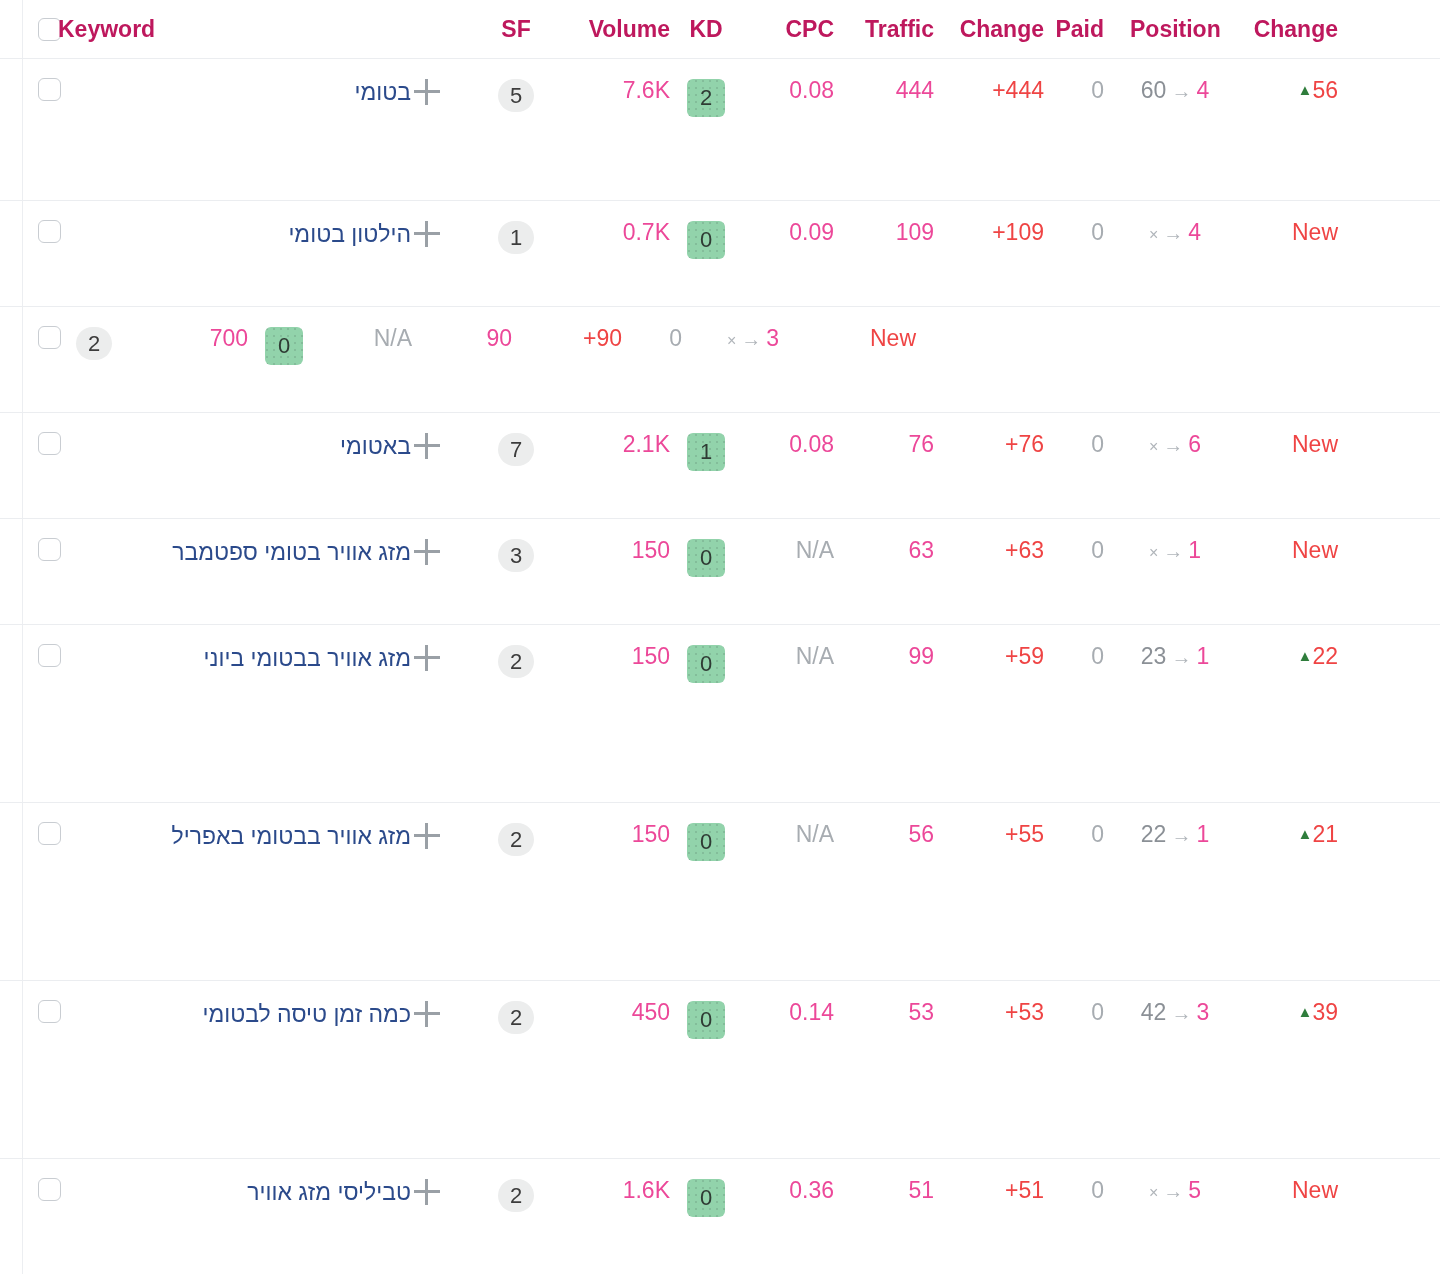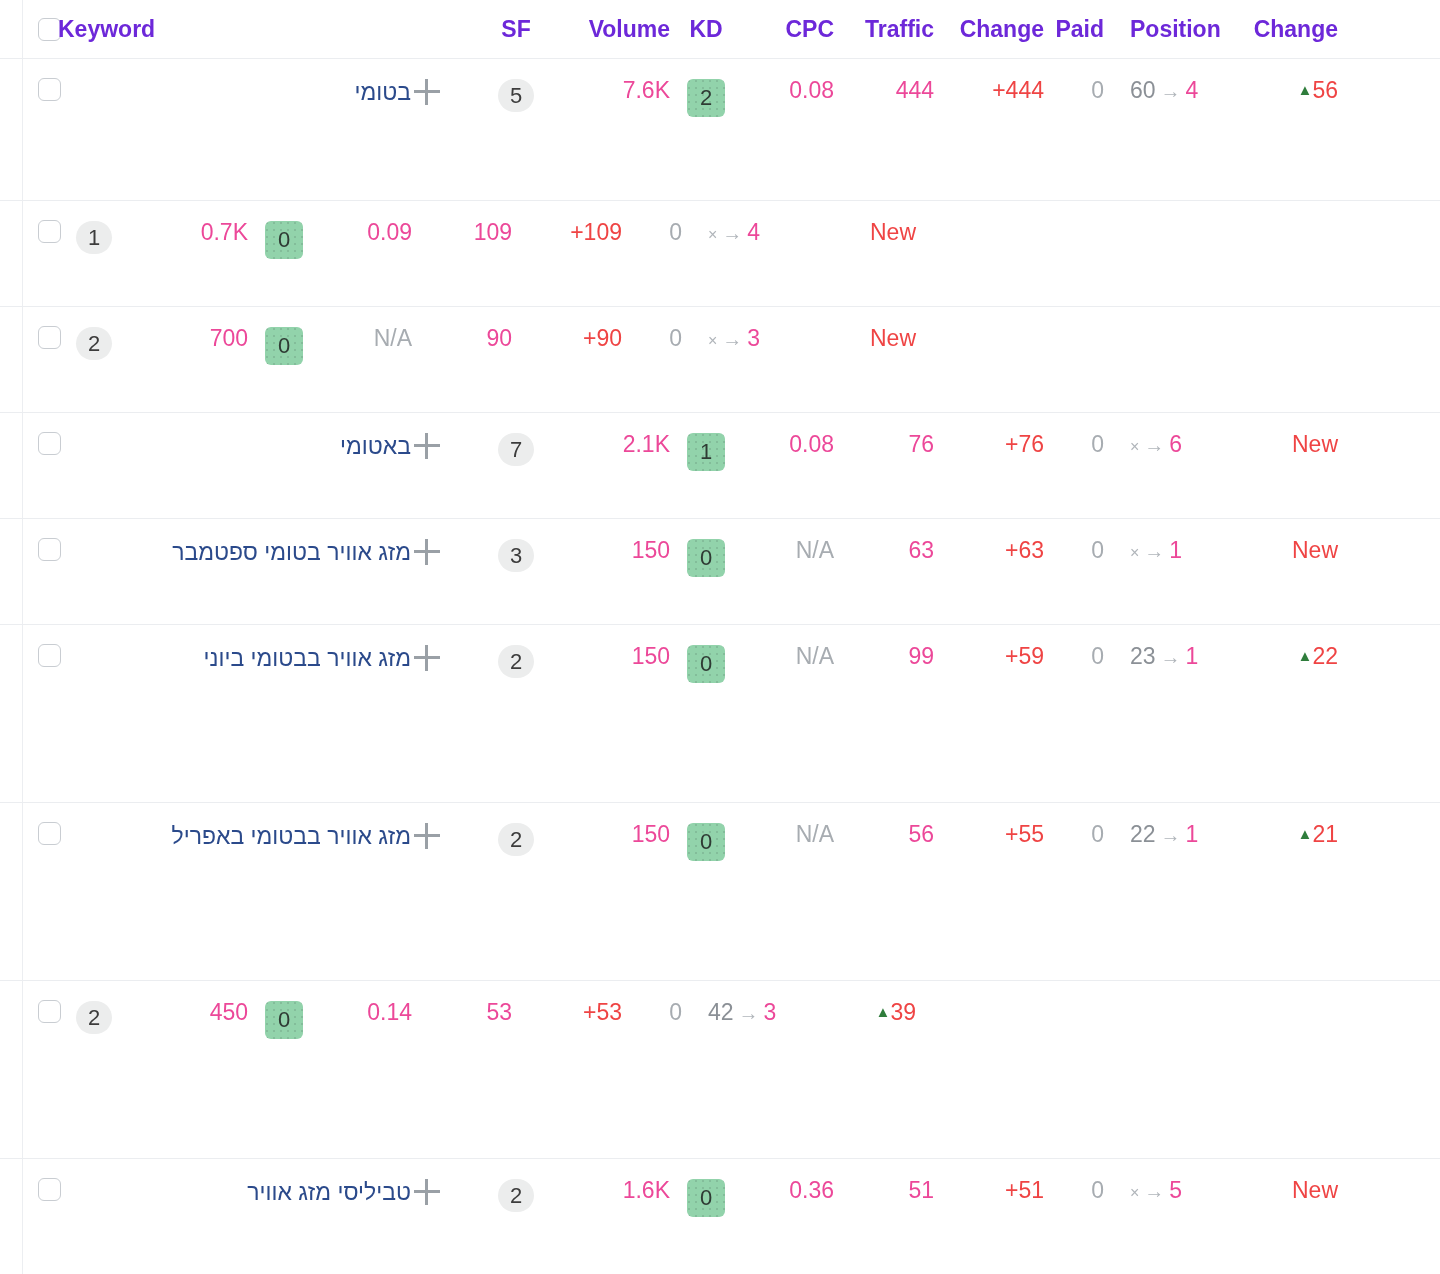--- a/index.html
+++ b/index.html
@@ -33,41 +33,41 @@
     align-items: flex-start;
     width: 1440px;
     border-top: 1px solid #ebedf0;
     position: relative;
   }
   .row.header {
     border-top: none;
     height: 58px;
     align-items: center;
   }
-  .row.header .cell { font-weight: bold; color: #6d28d9; font-size: 23px; }
+  .row.header .cell { font-weight: bold; color: #be185d; font-size: 23px; }
 
   .cell {
     font-size: 23px;
     padding-top: 20px;
     line-height: 1;
     white-space: nowrap;
   }
   .row.header .cell { padding-top: 0; }
 
   
   .c-check   { width: 58px;  padding-left: 38px; }
   .c-keyword { width: 422px; }
   .c-sf      { width: 72px;  text-align: center; }
   .c-volume  { width: 118px; text-align: right; }
   .c-kd      { width: 72px;  text-align: center; }
   .c-cpc     { width: 92px;  text-align: right; }
   .c-traffic { width: 100px; text-align: right; }
   .c-change  { width: 110px; text-align: right; }
   .c-paid    { width: 60px;  text-align: right; }
-  .c-pos     { width: 124px; text-align: left; padding-right: 8px; padding-left: 26px;}
+  .c-pos     { width: 124px; text-align: center; padding-right: 8px; padding-left: 26px;}
   .c-change2 { width: 118px; text-align: right; padding-right: 8px; }
 
   .row.header .c-check { padding-left: 38px; }
   .row.header .c-keyword { text-align: left; }
 
   
   .cbox {
     display: inline-block;
     width: 23px; height: 23px;
     border: 1.6px solid #c9cdd2;
@@ -181,20 +181,26 @@
         <div class="cell c-kd"><span class="kd-badge">2</span></div>
         <div class="cell c-cpc dark">0.08</div>
         <div class="cell c-traffic dark">444</div>
         <div class="cell c-change green">+444</div>
         <div class="cell c-paid muted">0</div>
         <div class="cell c-pos"><span class="pos-old">60</span><span class="arrow">→</span><span class="dark">4</span></div>
         <div class="cell c-change2"><span class="tri">▲</span><span class="green">56</span></div>
       </div>
       <div class="row" style="height: 106px;">
         <div class="cell c-check"><span class="cbox"></span></div>
+        <div class="cell c-keyword">
+          <div class="kw-wrap">
+            <span class="kw-text">הילטון בטומי</span>
+            <span class="plus"></span>
+          </div>
+        </div>
         <div class="cell c-sf"><span class="sf-pill">1</span></div>
         <div class="cell c-volume dark">0.7K</div>
         <div class="cell c-kd"><span class="kd-badge">0</span></div>
         <div class="cell c-cpc dark">0.09</div>
         <div class="cell c-traffic dark">109</div>
         <div class="cell c-change green">+109</div>
         <div class="cell c-paid muted">0</div>
         <div class="cell c-pos"><span class="xmark">×</span><span class="arrow">→</span><span class="dark">4</span></div>
         <div class="cell c-change2"><span class="green">New</span></div>
       </div>
@@ -277,20 +283,26 @@
         <div class="cell c-kd"><span class="kd-badge">0</span></div>
         <div class="cell c-cpc muted">N/A</div>
         <div class="cell c-traffic dark">56</div>
         <div class="cell c-change green">+55</div>
         <div class="cell c-paid muted">0</div>
         <div class="cell c-pos"><span class="pos-old">22</span><span class="arrow">→</span><span class="dark">1</span></div>
         <div class="cell c-change2"><span class="tri">▲</span><span class="green">21</span></div>
       </div>
       <div class="row" style="height: 178px;">
         <div class="cell c-check"><span class="cbox"></span></div>
+        <div class="cell c-keyword">
+          <div class="kw-wrap">
+            <span class="kw-text">כמה זמן טיסה לבטומי</span>
+            <span class="plus"></span>
+          </div>
+        </div>
         <div class="cell c-sf"><span class="sf-pill">2</span></div>
         <div class="cell c-volume dark">450</div>
         <div class="cell c-kd"><span class="kd-badge">0</span></div>
         <div class="cell c-cpc dark">0.14</div>
         <div class="cell c-traffic dark">53</div>
         <div class="cell c-change green">+53</div>
         <div class="cell c-paid muted">0</div>
         <div class="cell c-pos"><span class="pos-old">42</span><span class="arrow">→</span><span class="dark">3</span></div>
         <div class="cell c-change2"><span class="tri">▲</span><span class="green">39</span></div>
       </div>

